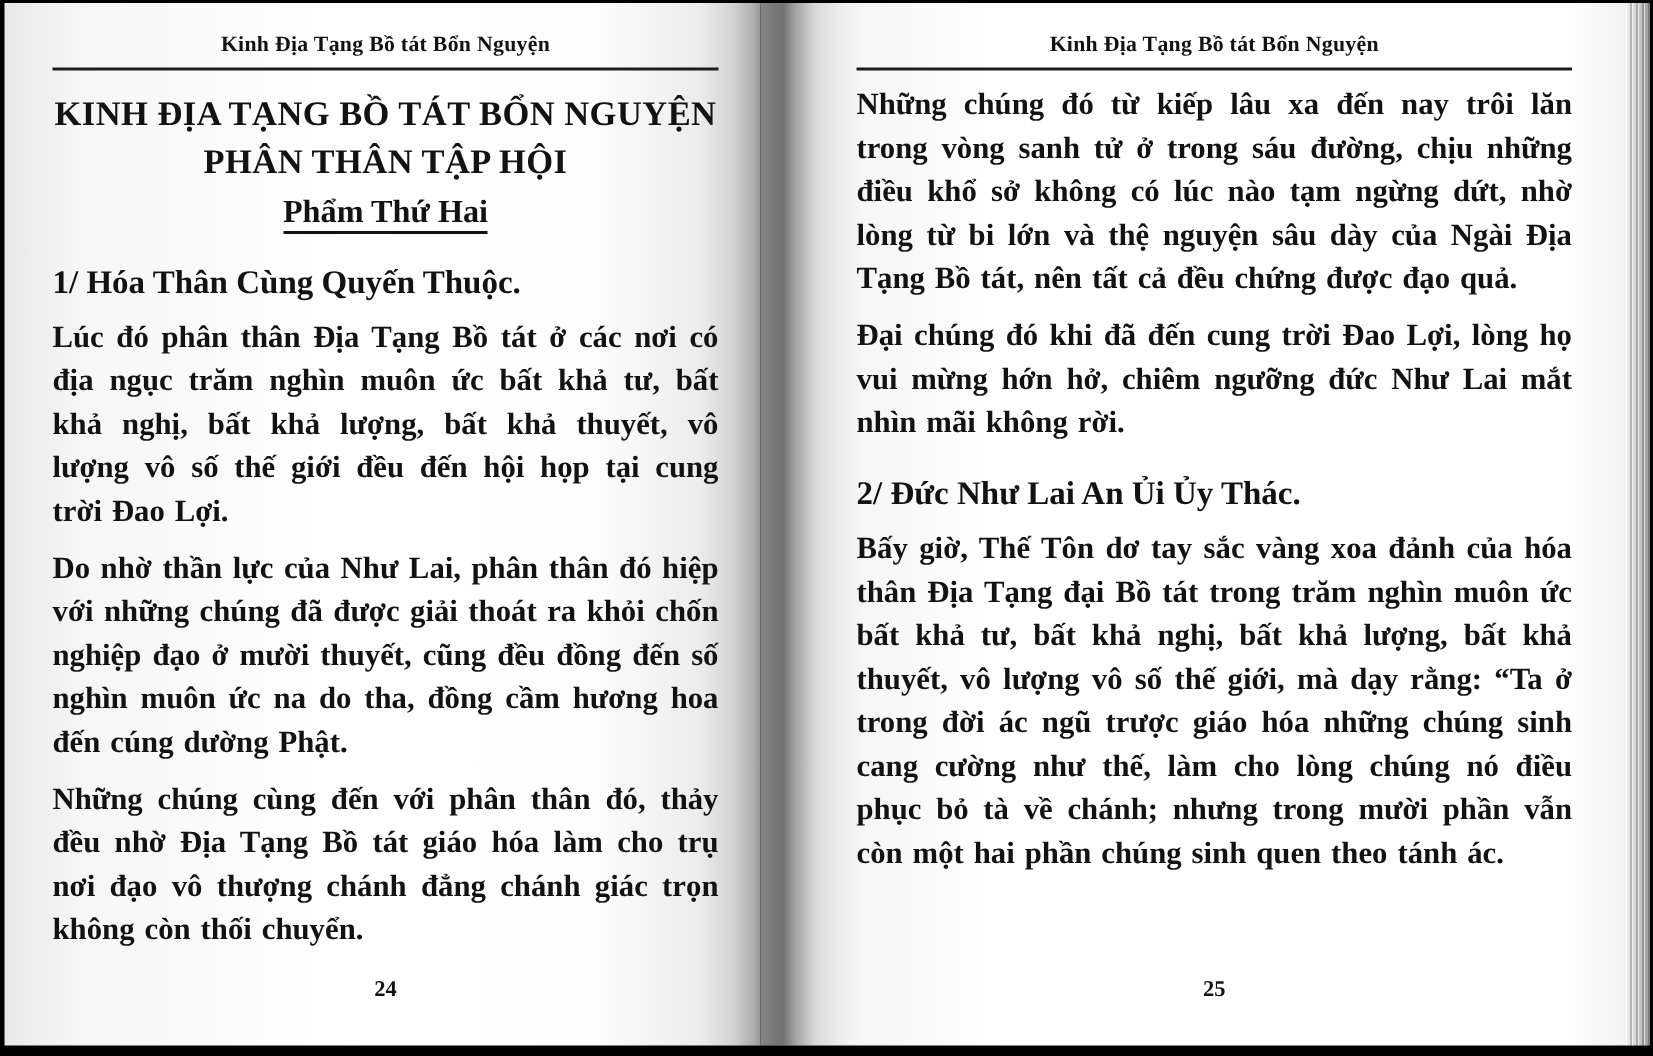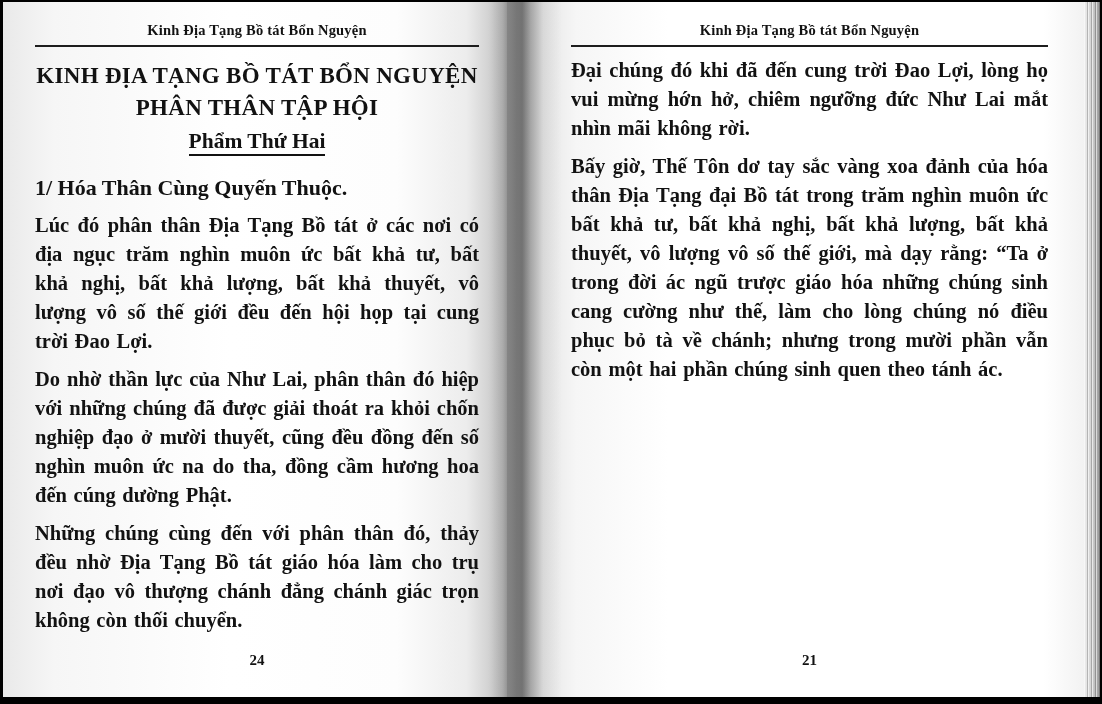--- a/index.html
+++ b/index.html
@@ -141,26 +141,28 @@
       <div class="para">Những chúng cùng đến với phân thân đó, thảy đều nhờ Địa Tạng Bồ tát giáo hóa làm cho trụ nơi đạo vô thượng chánh đẳng chánh giác trọn không còn thối chuyển.</div>
     </div>
 
     <div class="page-num page-num-left">24</div>
   </div>
 
   <div class="page page-right">
     <div class="page-inner-right">
       <div class="running-head">Kinh Địa Tạng Bồ tát Bổn Nguyện</div>
 
+      <div class="para">Những chúng đó từ kiếp lâu xa đến nay trôi lăn trong vòng sanh tử ở trong sáu đường, chịu những điều khổ sở không có lúc nào tạm ngừng dứt, nhờ lòng từ bi lớn và thệ nguyện sâu dày của Ngài Địa Tạng Bồ tát, nên tất cả đều chứng được đạo quả.</div>
       <div class="para">Đại chúng đó khi đã đến cung trời Đao Lợi, lòng họ vui mừng hớn hở, chiêm ngưỡng đức Như Lai mắt nhìn mãi không rời.</div>
 
+      <div class="section-heading">2/ Đức Như Lai An Ủi Ủy Thác.</div>
 
       <div class="para">Bấy giờ, Thế Tôn dơ tay sắc vàng xoa đảnh của hóa thân Địa Tạng đại Bồ tát trong trăm nghìn muôn ức bất khả tư, bất khả nghị, bất khả lượng, bất khả thuyết, vô lượng vô số thế giới, mà dạy rằng: “Ta ở trong đời ác ngũ trược giáo hóa những chúng sinh cang cường như thế, làm cho lòng chúng nó điều phục bỏ tà về chánh; nhưng trong mười phần vẫn còn một hai phần chúng sinh quen theo tánh ác.</div>
     </div>
 
-    <div class="page-num page-num-right">21</div>
+    <div class="page-num page-num-right">25</div>
   </div>
 
   <div class="gutter-shadow"></div>
 
   <div class="page-stack-edge"></div>
 
 </div>
 
 </body></html>

